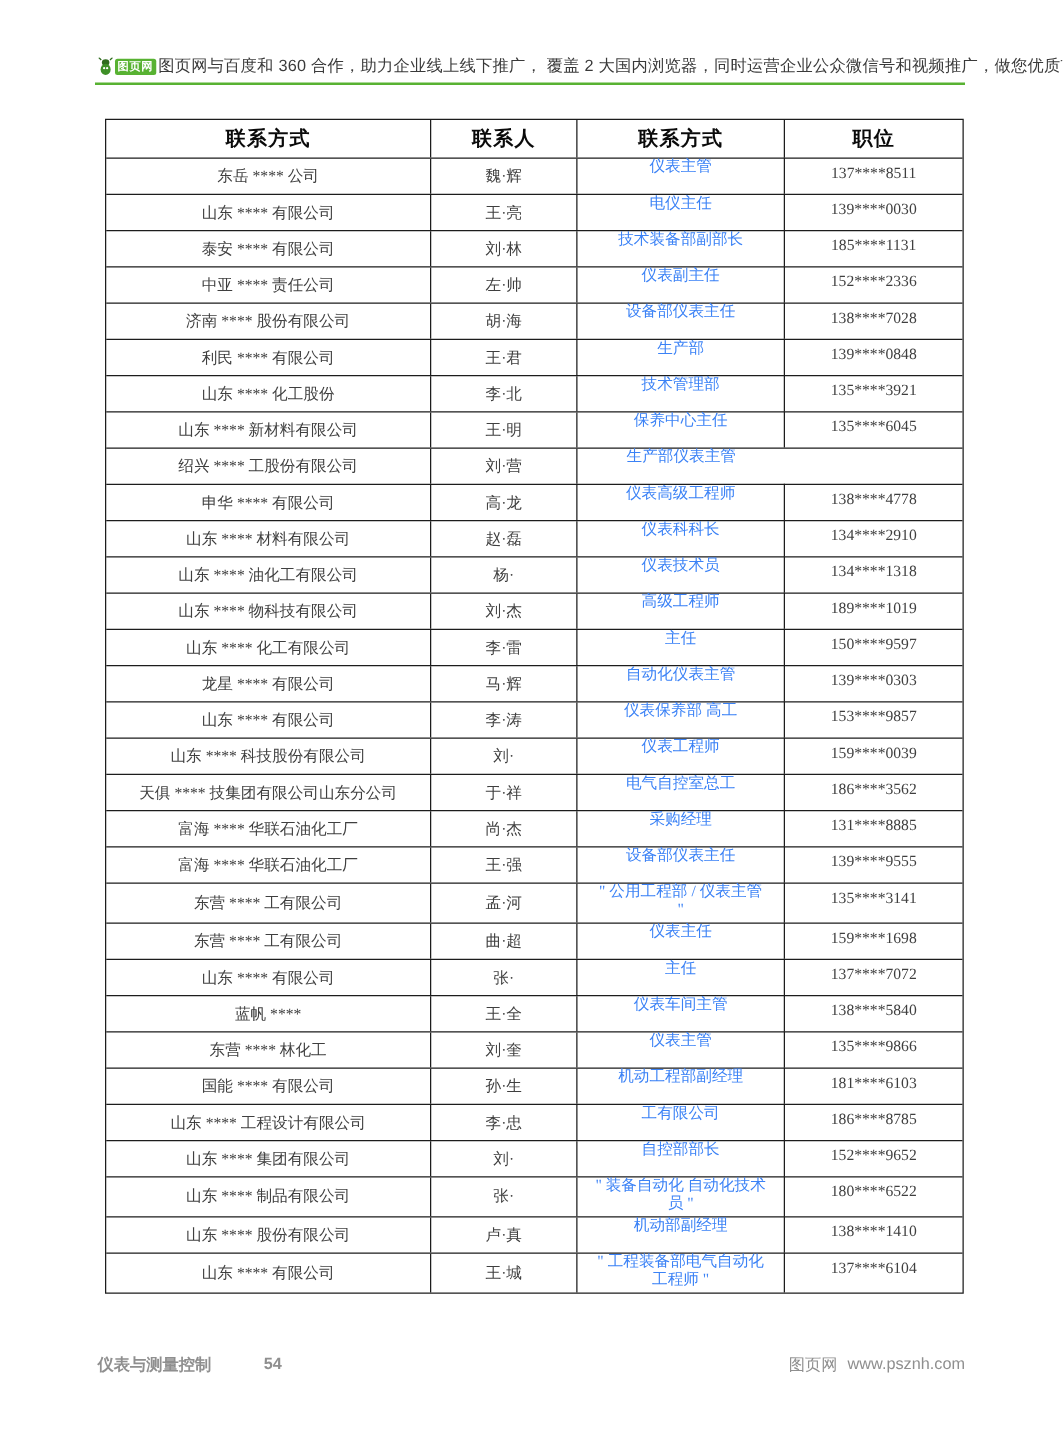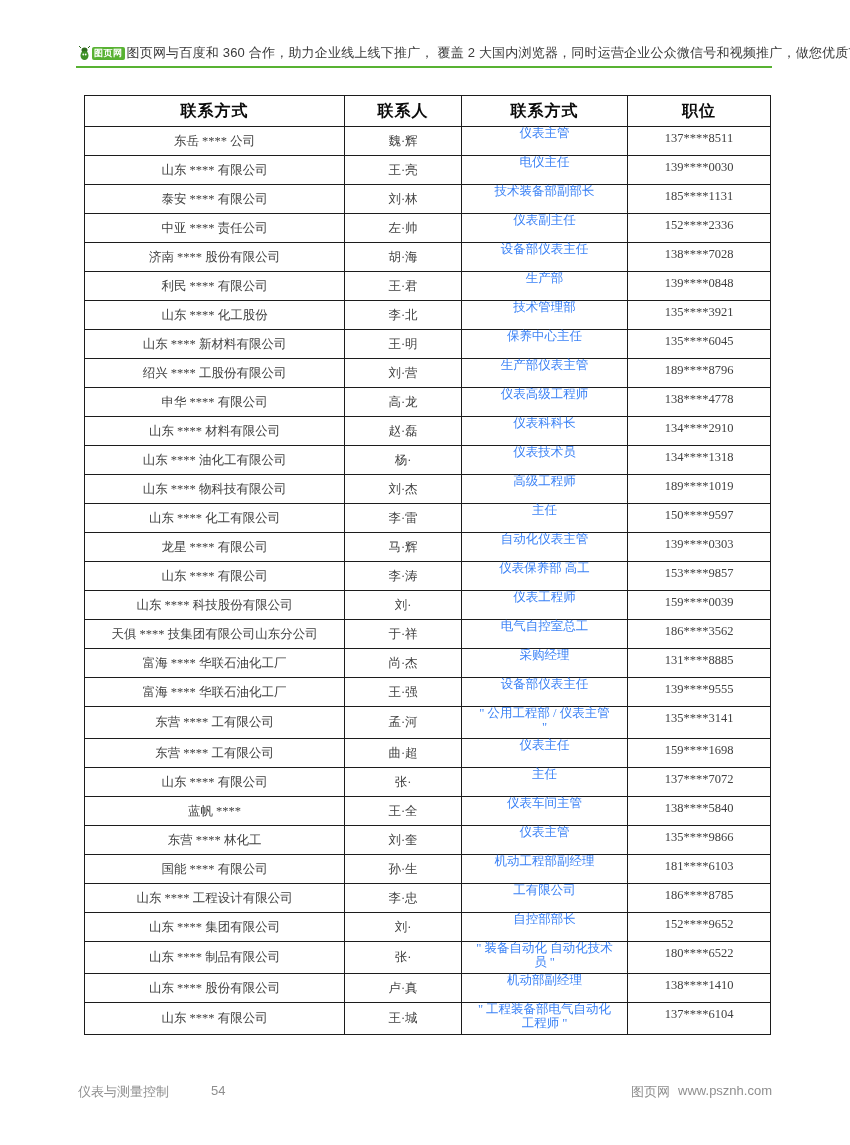--- a/index.html
+++ b/index.html
@@ -101,21 +101,21 @@
   .pfooter {
     position: absolute;
     left: 78px;
     top: 1083px;
     width: 694px;
     display: flex;
     justify-content: space-between;
     font-size: 13px;
     color: #8f8f8f;
   }
-  .footer-left { display: flex; gap: 42px; }
+  .footer-left { display: flex; gap: 42px; font-weight: bold; }
   .footer-right { display: flex; gap: 8px; }
 </style>
 </head>
 <body>
 
 <div class="page">
 
   <header class="banner">
     <span class="logo-wrap">
       <svg class="ant-icon" viewBox="0 0 13 15" xmlns="http://www.w3.org/2000/svg">
@@ -184,21 +184,20 @@
         <div class="trow">
           <div class="cell c1">山东 **** 新材料有限公司</div>
           <div class="cell c2">王·明</div>
           <div class="cell c3">保养中心主任</div>
           <div class="cell c4">135****6045</div>
         </div>
         <div class="trow">
           <div class="cell c1">绍兴 **** 工股份有限公司</div>
           <div class="cell c2">刘·营</div>
           <div class="cell c3">生产部仪表主管</div>
-          <div class="cell c4">189****8796</div>
         </div>
         <div class="trow">
           <div class="cell c1">申华 **** 有限公司</div>
           <div class="cell c2">高·龙</div>
           <div class="cell c3">仪表高级工程师</div>
           <div class="cell c4">138****4778</div>
         </div>
         <div class="trow">
           <div class="cell c1">山东 **** 材料有限公司</div>
           <div class="cell c2">赵·磊</div>

